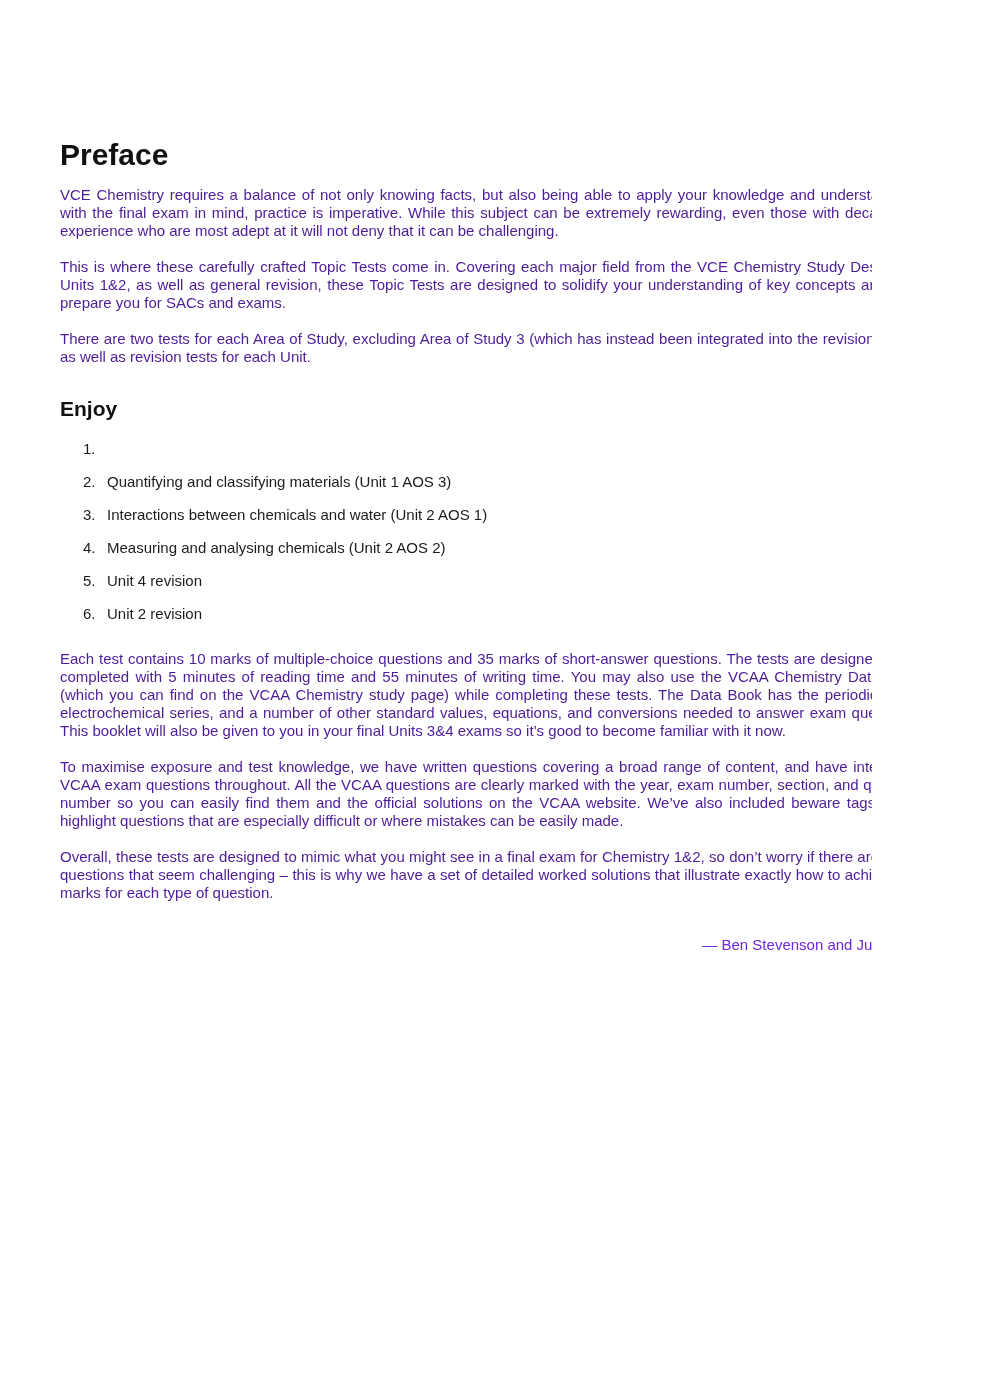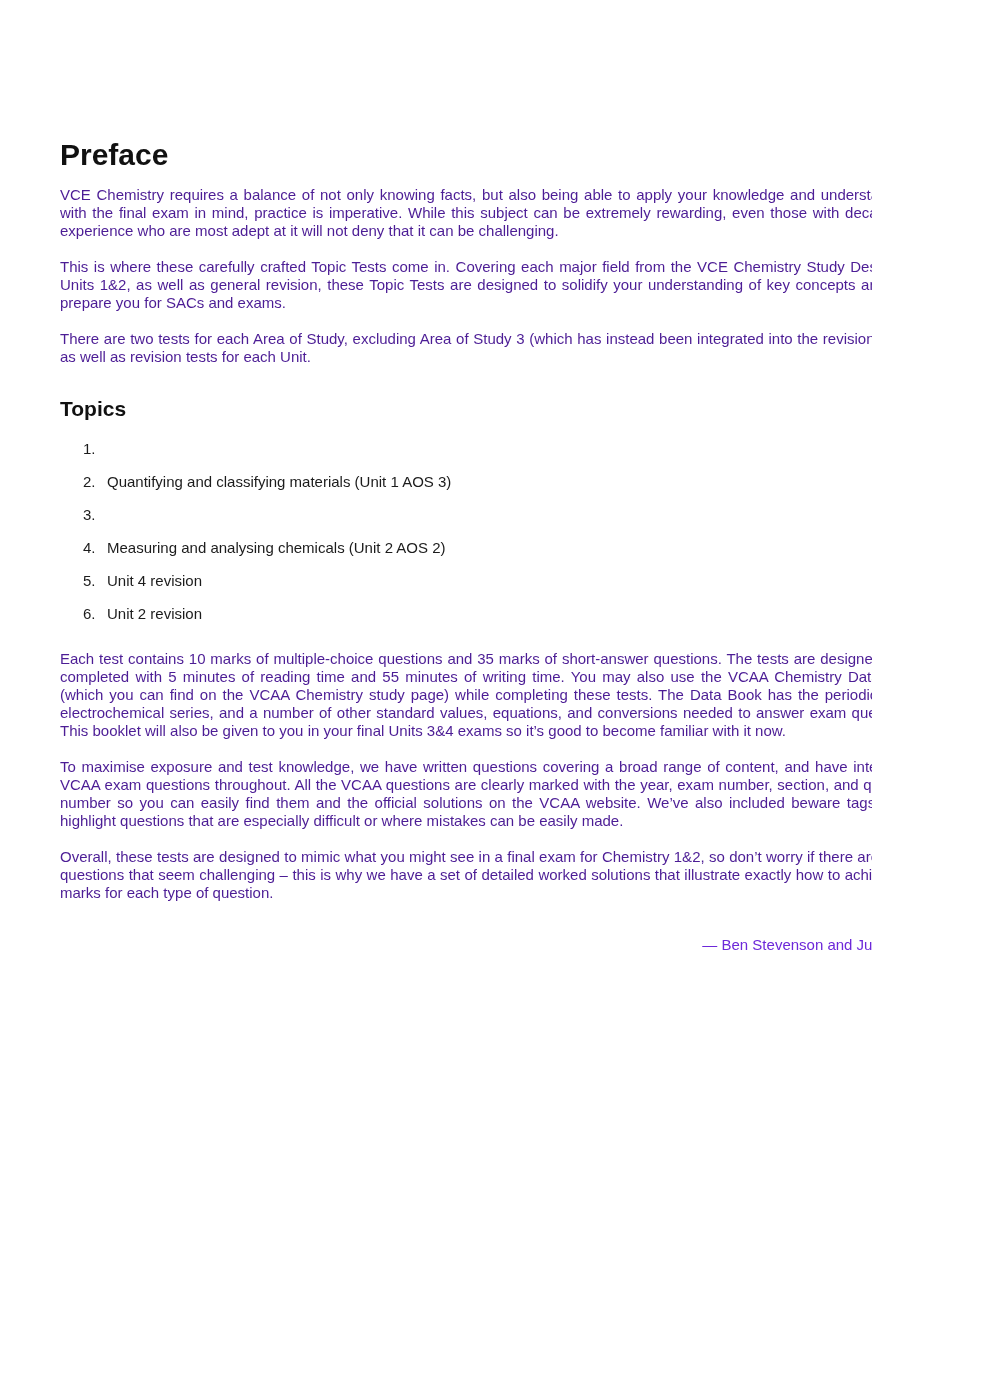--- a/index.html
+++ b/index.html
@@ -81,32 +81,33 @@
   <div class="content">
 
     <h1 class="doc-title">Preface</h1>
 
     <p class="body-par">VCE Chemistry requires a balance of not only knowing facts, but also being able to apply your knowledge and understanding; with the final exam in mind, practice is imperative. While this subject can be extremely rewarding, even those with decades of experience who are most adept at it will not deny that it can be challenging.</p>
 
     <p class="body-par">This is where these carefully crafted Topic Tests come in. Covering each major field from the VCE Chemistry Study Design for Units 1&amp;2, as well as general revision, these Topic Tests are designed to solidify your understanding of key concepts and best prepare you for SACs and exams.</p>
 
     <p class="body-par">There are two tests for each Area of Study, excluding Area of Study 3 (which has instead been integrated into the revision tests), as well as revision tests for each Unit.</p>
 
-    <h2 class="section-title">Topics</h2>
+    <h2 class="section-title">Enjoy</h2>
 
     <ol class="topics">
       <li>
         <span class="num">1.</span>
       </li>
       <li>
         <span class="num">2.</span>
         <span class="lbl">Quantifying and classifying materials (Unit 1 AOS 3)</span>
       </li>
       <li>
         <span class="num">3.</span>
+        <span class="lbl">Interactions between chemicals and water (Unit 2 AOS 1)</span>
       </li>
       <li>
         <span class="num">4.</span>
         <span class="lbl">Measuring and analysing chemicals (Unit 2 AOS 2)</span>
       </li>
       <li>
         <span class="num">5.</span>
         <span class="lbl">Unit 4 revision</span>
       </li>
       <li>

